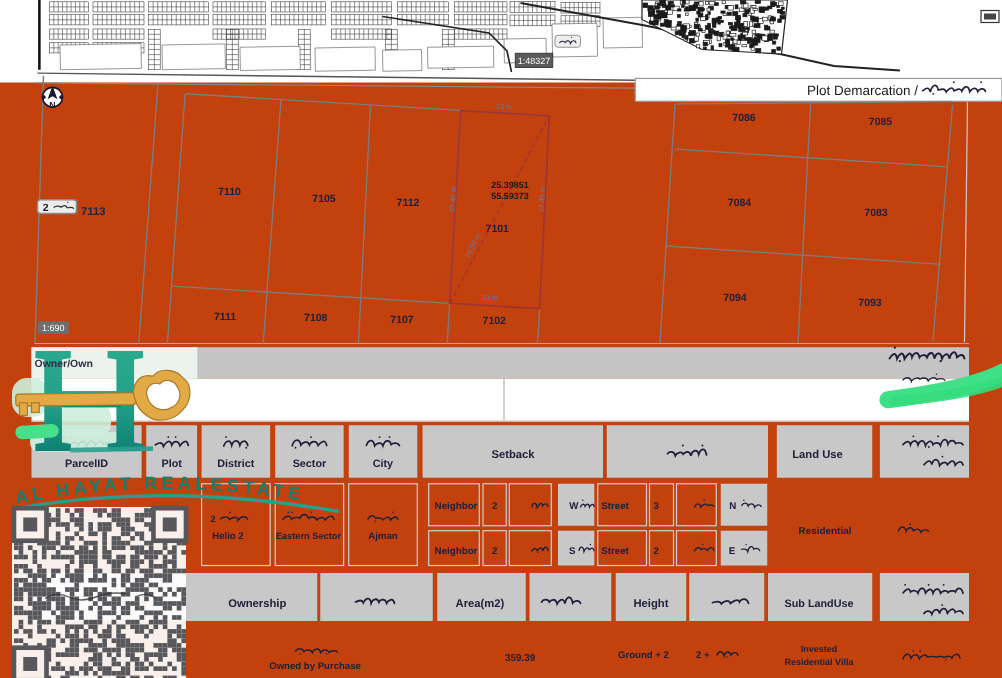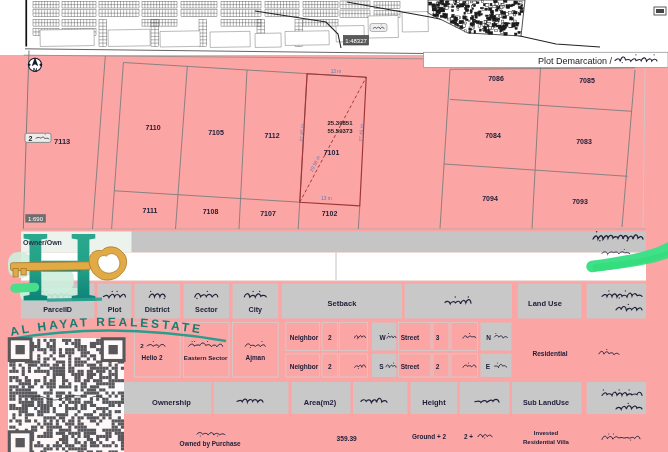--- a/index.html
+++ b/index.html
@@ -1,15 +1,15 @@
 <!DOCTYPE html>
 <html><head><meta charset="utf-8">
 <style>
 html,body{margin:0;padding:0;background:#fff;}
-#page{position:relative;width:668px;height:452px;overflow:hidden;background:#fca5a5;font-family:"Liberation Sans",sans-serif;}
+#page{position:relative;width:668px;height:452px;overflow:hidden;background:#c2410c;font-family:"Liberation Sans",sans-serif;}
 </style></head><body>
 
 <div id="page">
 <svg width="668" height="452" viewBox="0 0 668 452">
 <defs>
 <linearGradient id="teal" x1="0" y1="0" x2="0" y2="1">
 <stop offset="0" stop-color="#2aa98e"></stop>
           <stop offset="0.5" stop-color="#23a189"></stop>
           <stop offset="1" stop-color="#0d8276"></stop>
 </linearGradient>

